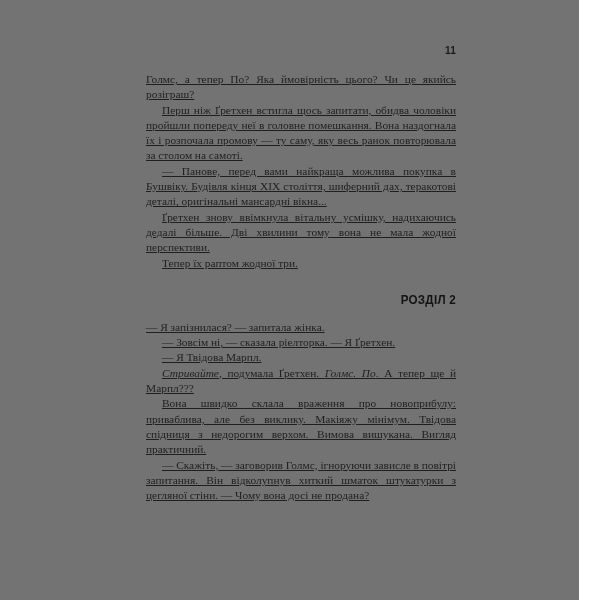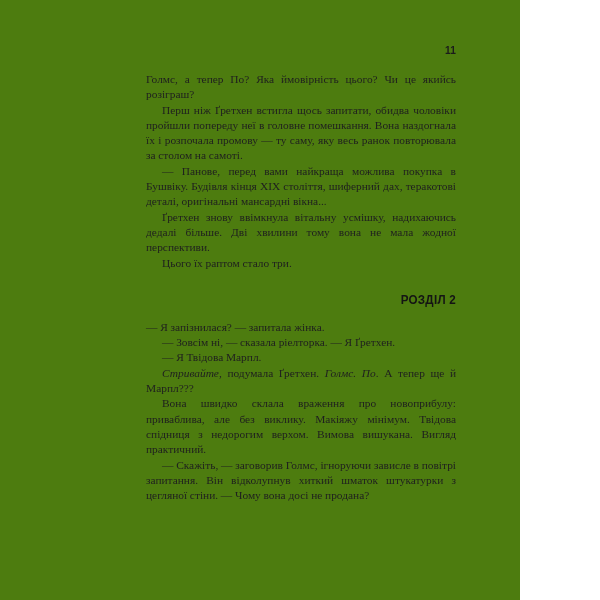--- a/index.html
+++ b/index.html
@@ -11,23 +11,23 @@
     width: 600px;
     height: 600px;
     background: #ffffff;
     font-family: "Liberation Serif", "DejaVu Serif", serif;
     color: #1a1a1a;
     overflow: hidden;
   }
 
   .page {
     position: relative;
-    width: 520px;
+    width: 579px;
     height: 600px;
-    background: #4d7c0f;
+    background: #737373;
     box-sizing: border-box;
   }
 
   .text-column {
     position: absolute;
     left: 146px;
     top: 44px;
     width: 310px;
   }
 
@@ -45,20 +45,21 @@
 
   p.body-text {
     margin: 0;
     font-size: 11.4px;
     line-height: 15.3px;
     text-align: justify;
     text-justify: inter-word;
     color: #1f1f1f;
     hyphens: manual;
     word-spacing: -0.1px;
+    text-decoration: underline;
   }
 
   p.body-text.indent {
     text-indent: 16px;
   }
 
   p.body-text.no-indent {
     text-indent: 0;
   }
 
@@ -83,21 +84,21 @@
 
 <div class="page">
   <div class="text-column">
 
     <div class="folio">11</div>
 
     <p class="body-text no-indent">Голмс, а тепер По? Яка ймовірність цього? Чи це якийсь розіграш?</p>
     <p class="body-text indent">Перш ніж Ґретхен встигла щось запитати, обидва чоловіки пройшли попереду неї в головне помешкання. Вона наздогнала їх і розпочала промову — ту саму, яку весь ранок повторювала за столом на самоті.</p>
     <p class="body-text indent">— Панове, перед вами найкраща можлива покупка в Бушвіку. Будівля кінця XIX століття, шиферний дах, теракотові деталі, оригінальні мансардні вікна...</p>
     <p class="body-text indent">Ґретхен знову ввімкнула вітальну усмішку, надихаючись дедалі більше. Дві хвилини тому вона не мала жодної перспективи.</p>
-    <p class="body-text indent">Цього їх раптом стало три.</p>
+    <p class="body-text indent">Тепер їх раптом жодної три.</p>
 
     <div class="chapter-heading">РОЗДІЛ 2</div>
 
     <p class="body-text no-indent">— Я запізнилася? — запитала жінка.</p>
     <p class="body-text indent">— Зовсім ні, — сказала ріелторка. — Я Ґретхен.</p>
     <p class="body-text indent">— Я Твідова Марпл.</p>
 
     <p class="body-text indent">
       <em class="ital">Стривайте</em><span>, подумала Ґретхен. </span><em class="ital">Голмс. По</em><span>. А тепер ще й Марпл???</span>
     </p>

